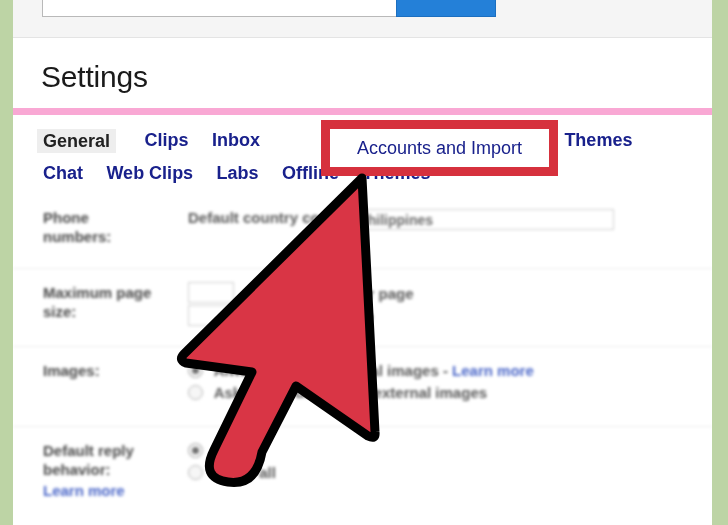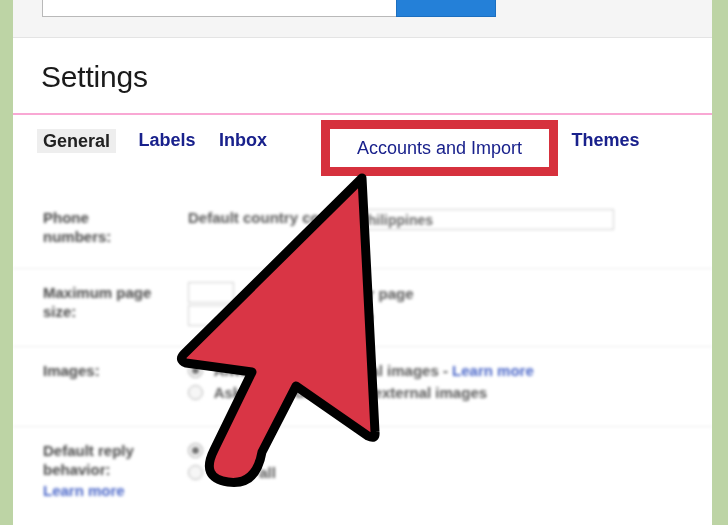--- a/index.html
+++ b/index.html
@@ -74,21 +74,21 @@
   }
 
   
   .settings-header {
     position: absolute;
     left: 0;
     top: 39px;
     width: 699px;
     height: 76px;
     background: #ffffff;
-    border-bottom: 2px solid #f9a8d4;
+    border-bottom: 7px solid #f9a8d4;
     box-sizing: border-box;
   }
   .settings-title {
     position: absolute;
     left: 28px;
     top: 21px;
     font-size: 30px;
     font-weight: 400;
     color: #1a1a1a;
     letter-spacing: -0.2px;
@@ -121,21 +121,21 @@
     margin-right: 19px;
     cursor: pointer;
     line-height: 22px;
     vertical-align: top;
   }
   .tab.active {
     color: #222222;
     background: #eeeeee;
     padding: 1px 6px;
     margin-left: -6px;
-    margin-right: 18px;
+    margin-right: 24px;
   }
 
   
   .rows {
     position: absolute;
     left: 0;
     top: 194px;
     width: 699px;
     background: #ffffff;
   }
@@ -275,24 +275,31 @@
       </div>
     </div>
 
     <div class="settings-header">
       <div class="settings-title">Settings</div>
     </div>
 
     <div class="tabs">
       <div class="tabrow row1">
         <span class="tab active">General</span>
-        <span class="tab">Labels</span>
+        <span class="tab">Clips</span>
         <span class="tab">Inbox</span>
         <span class="tab" style="visibility:hidden">Accounts and Import</span>
         <span class="tab">Filters</span>
+        <span class="tab">Themes</span>
+      </div>
+      <div class="tabrow row2">
+        <span class="tab">Chat</span>
+        <span class="tab">Web Clips</span>
+        <span class="tab">Labs</span>
+        <span class="tab">Offline</span>
         <span class="tab">Themes</span>
       </div>
     </div>
 
     <div class="rows">
 
       <div class="srow" style="height:74px">
         <div class="srow-label">Phone numbers:</div>
         <div class="srow-body">
           <span>Default country code:</span>

